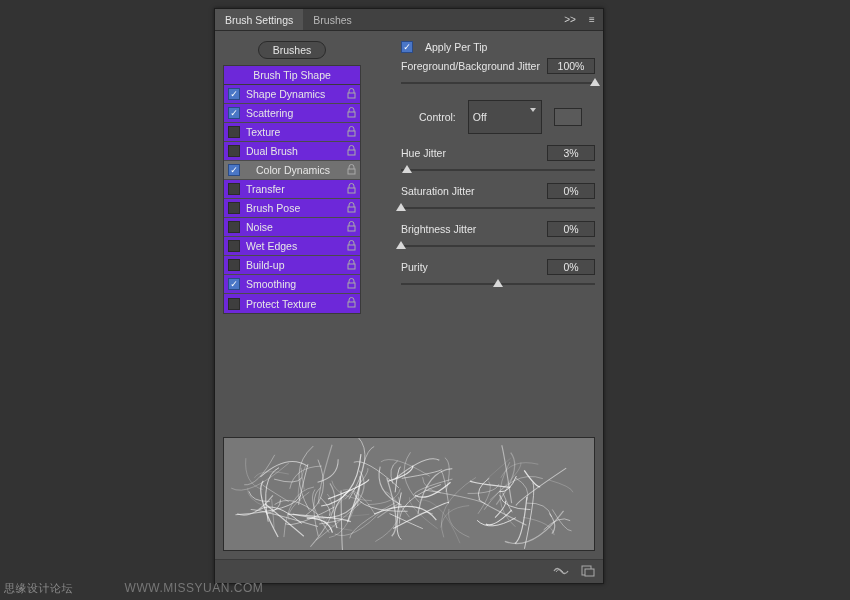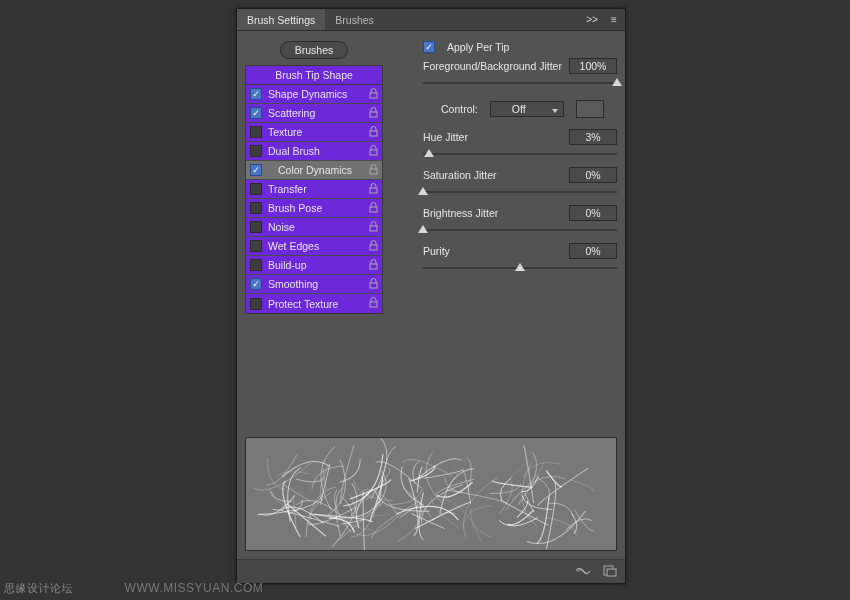--- a/index.html
+++ b/index.html
@@ -1,17 +1,17 @@
 <!DOCTYPE html>
 <html><head>
 <meta charset="utf-8">
 <style>
   * { box-sizing: border-box; margin: 0; padding: 0; font-family: "Segoe UI", Tahoma, sans-serif; }
   body { background: #333333; width: 850px; height: 600px; overflow: hidden; position: relative; }
-  .panel { position: absolute; left: 236px; top: 8px; width: 390px; height: 576px; background: #535353; border: 1px solid #1c1c1c; box-shadow: 0 0 4px rgba(0,0,0,.5); display: flex; flex-direction: column; }
+  .panel { position: absolute; left: 214px; top: 8px; width: 390px; height: 576px; background: #535353; border: 1px solid #1c1c1c; box-shadow: 0 0 4px rgba(0,0,0,.5); display: flex; flex-direction: column; }
   .tabbar { height: 22px; background: #414141; display: flex; align-items: stretch; border-bottom: 1px solid #2b2b2b; }
   .tab { padding: 0 10px; font-size: 10.5px; color: #b9b9b9; display: flex; align-items: center; cursor: default; background: #414141; }
   .tab.active { background: #535353; color: #e6e6e6; }
   .tabspacer { flex: 1; }
   .tab-ico { width: 22px; display: flex; align-items: center; justify-content: center; color: #d0d0d0; font-size: 10px; }
   .content { flex: 1; display: flex; flex-direction: column; padding: 6px 8px 8px 8px; }
   .upper { display: flex; gap: 8px; }
   .leftcol { width: 138px; display: flex; flex-direction: column; gap: 4px; }
   .btnframe { display: flex; justify-content: center; padding: 4px 0 2px; }
   .btn { background: #4a4a4a; border: 1px solid #2b2b2b; color: #e6e6e6; font-size: 10.5px; padding: 2px 14px; border-radius: 10px; cursor: pointer; }
@@ -28,21 +28,21 @@
   .rightcol { flex: 1; display: flex; flex-direction: column; gap: 3px; padding-top: 4px; margin-left: 32px; }
   .applyrow { display: flex; align-items: center; gap: 6px; font-size: 10.5px; color: #e6e6e6; margin-bottom: 2px; }
   .ctlrow { display: flex; align-items: center; font-size: 10.5px; color: #e6e6e6; }
   .ctlrow .lab { flex: 1; }
   .valbox { width: 48px; height: 16px; background: #4a4a4a; border: 1px solid #2b2b2b; color: #e6e6e6; font-size: 10.5px; text-align: center; display: flex; align-items: center; justify-content: center; }
   .slider { position: relative; height: 12px; margin: 0 0 4px 0; }
   .slider .track { position: absolute; left: 0; right: 0; top: 5px; height: 2px; background: #3a3a3a; }
   .slider .thumb { position: absolute; top: 1px; width: 10px; height: 9px; transform: translateX(-50%); }
   .slider .thumb::before { content: ""; position: absolute; left: 0; top: 0; width: 0; height: 0; border-left: 5px solid transparent; border-right: 5px solid transparent; border-bottom: 8px solid #d8d8d8; }
   .controlrow { display: flex; align-items: center; gap: 12px; font-size: 10.5px; color: #e6e6e6; margin: 4px 0 8px 18px; }
-  .dropdown { width: 74px; height: 16px; background: #4a4a4a; border: 1px solid #2b2b2b; color: #e6e6e6; font-size: 10.5px; display: flex; align-items: center; padding: 0 21px; position: relative; }
+  .dropdown { width: 74px; height: 34px; background: #4a4a4a; border: 1px solid #2b2b2b; color: #e6e6e6; font-size: 10.5px; display: flex; align-items: center; padding: 0 4px; position: relative; }
   .dropdown::after { content: ""; position: absolute; right: 5px; top: 7px; border-left: 3px solid transparent; border-right: 3px solid transparent; border-top: 4px solid #ccc; }
   .pencilbox { width: 28px; height: 18px; background: #5a5a5a; border: 1px solid #2b2b2b; }
   .spacer { flex: 1; min-height: 40px; }
   .preview { height: 114px; background: #787878; border: 1px solid #2b2b2b; position: relative; overflow: hidden; margin-top: 6px; }
   .preview svg { width: 100%; height: 100%; }
   .footer { height: 24px; background: #474747; border-top: 1px solid #3a3a3a; display: flex; align-items: center; justify-content: flex-end; padding: 0 8px; gap: 12px; color: #b0b0b0; }
   .watermark { position: absolute; left: 4px; bottom: 4px; font-size: 11px; color: #8a8a8a; letter-spacing: 0.5px; }
   .watermark .sub { font-size: 12px; letter-spacing: 0.5px; color: #777; padding-left: 48px; }
 </style>
 </head>

